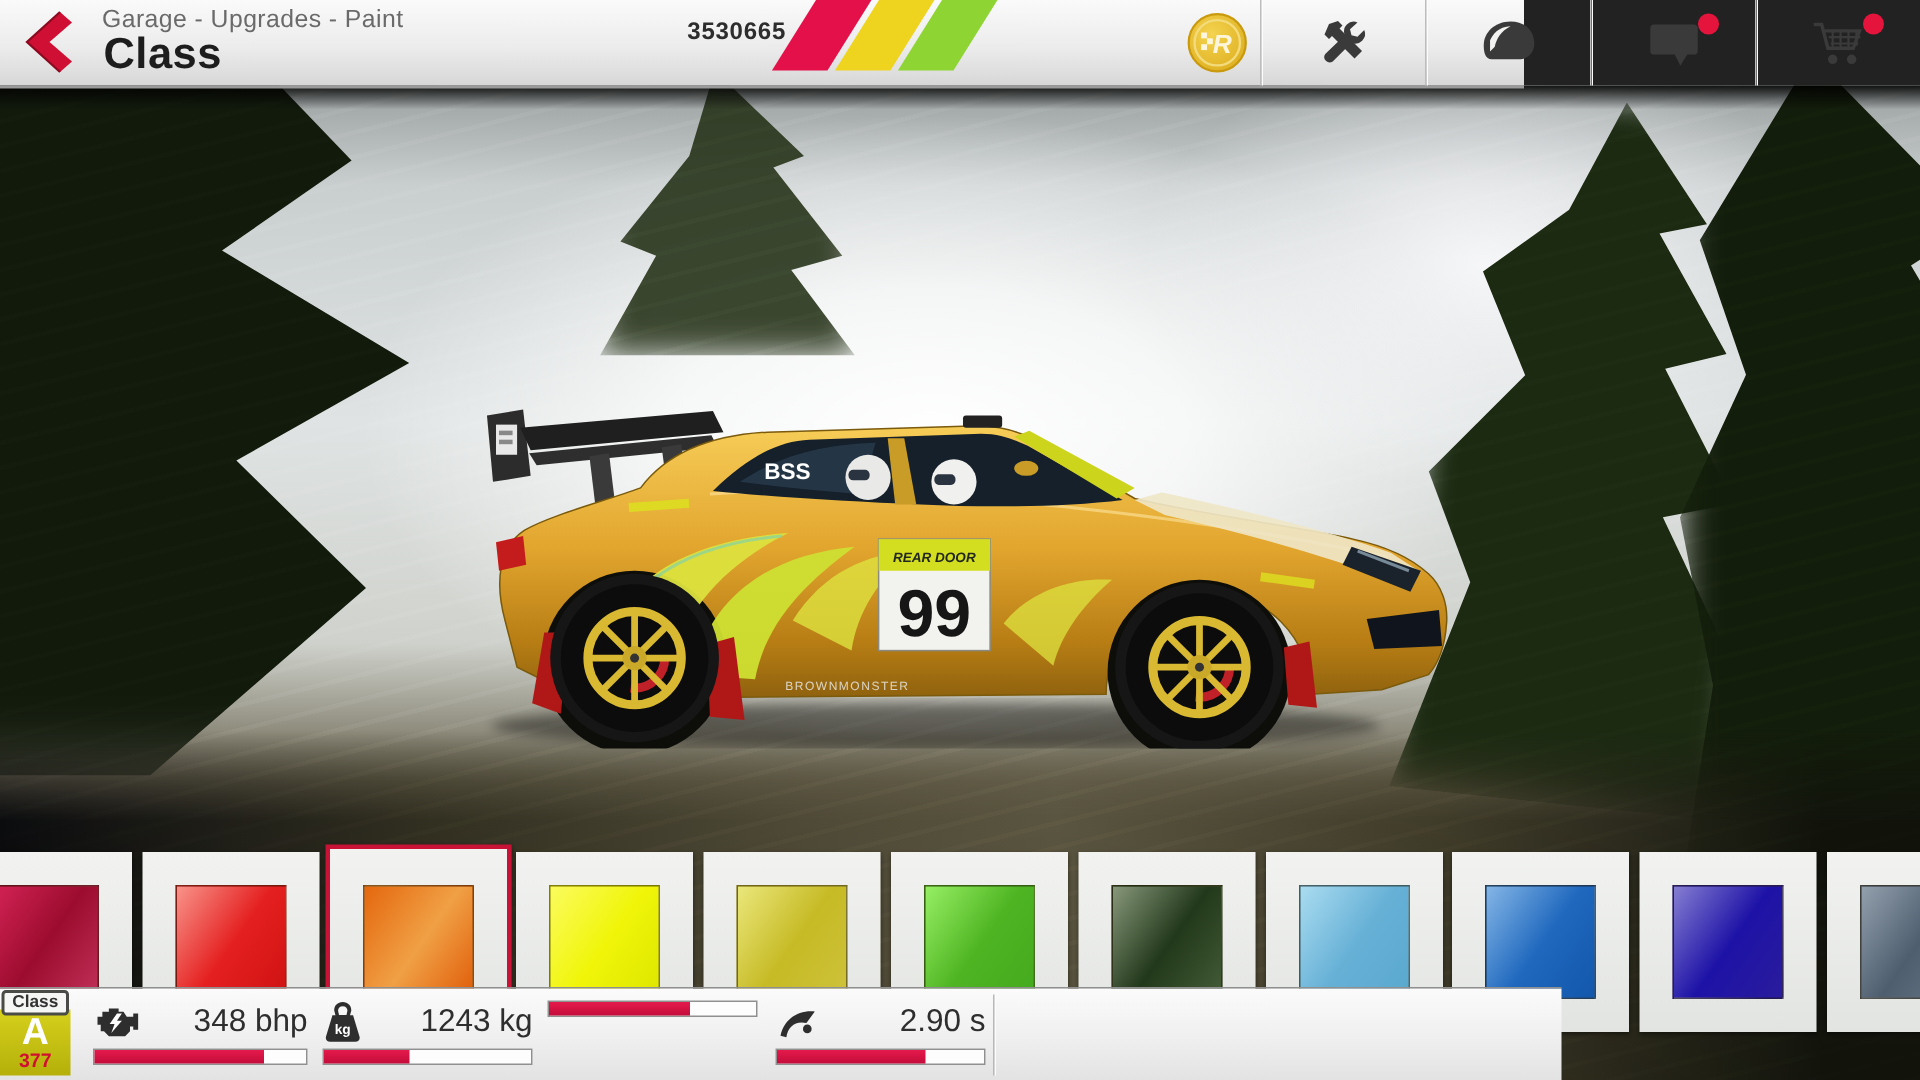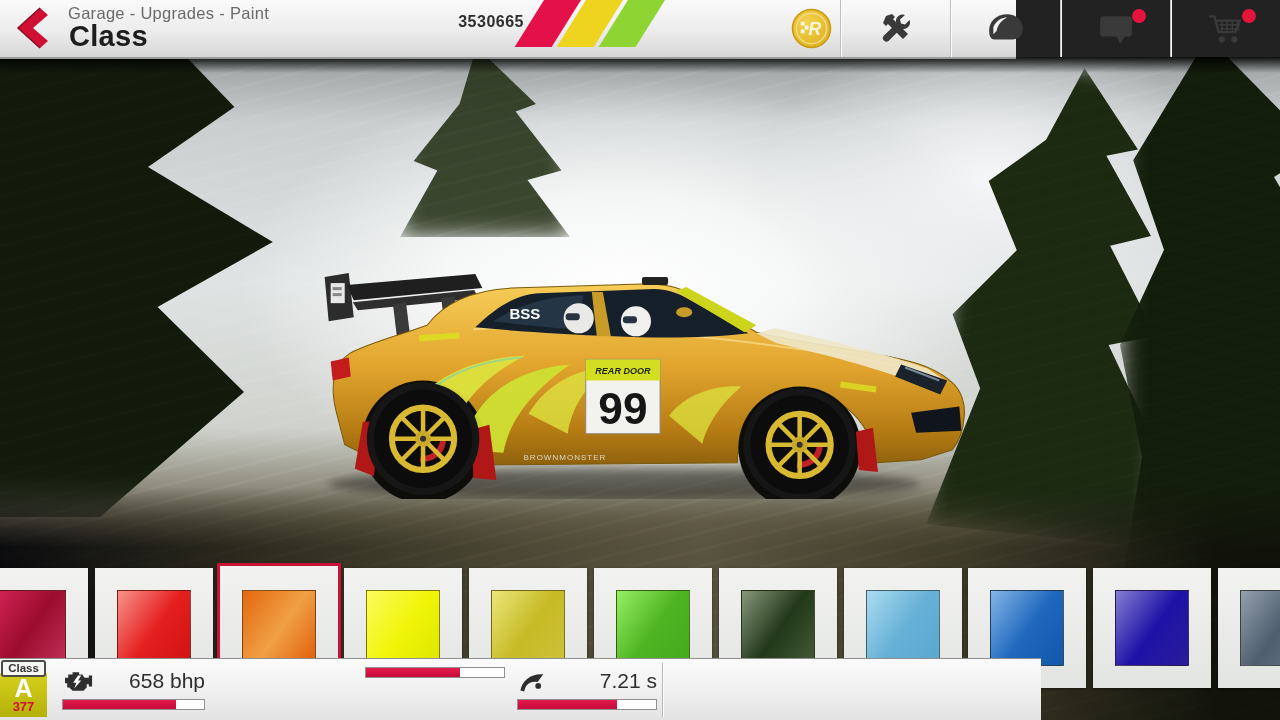--- a/index.html
+++ b/index.html
@@ -333,41 +333,54 @@
       <span class="class-letter">A</span>
       <span class="class-number">377</span>
     </div>
 
     <div class="stat" style="left:62px;width:143px;">
       <div class="stat-row">
         <svg width="32" height="26" viewBox="0 0 28 24">
           <path fill="#2e2e2e" d="M2 9 h3 V6 h4 V4 h6 v2 h3 l2 3 h4 V7 h3 v10 h-3 v-2 h-2 v3 l-3 3 H9 l-3-3 H4 v-4 H2 z"></path>
           <path fill="#fff" d="M14 7 l-4.5 6.5 h3 L10.5 19 l6.5-7.5 h-3 L17 7 z"></path>
         </svg>
-        <span class="stat-val">658 bhp</span>
+        <span class="stat-val">348 bhp</span>
       </div>
       <div class="stat-bar">
         <div class="stat-fill" style="width: 80%;"></div>
       </div>
     </div>
 
+    <div class="stat" style="left:215px;width:140px;">
+      <div class="stat-row">
+        <svg width="27" height="28" viewBox="0 0 24 26">
+          <path fill="#2e2e2e" fill-rule="evenodd" d="M12 1 c-3.2 0-5.3 2.2-5.3 5.2 l.8 3 H5.6 L1.6 22.5 c-.4 1.8 .8 3 2.6 3 h15.6 c1.8 0 3-1.2 2.6-3 L18.4 9.2 h-1.9 l.8-3 C17.3 3.2 15.2 1 12 1 z
+               M12 3.6 c1.8 0 2.9 1.2 2.9 2.8 L14.3 9 H9.7 L9.1 6.4 C9.1 4.8 10.2 3.6 12 3.6 z"></path>
+          <text x="12" y="21" text-anchor="middle" font-size="8.5" font-weight="bold" fill="#fff" font-family="Liberation Sans, sans-serif">kg</text>
+        </svg>
+        <span class="stat-val">1243 kg</span>
+      </div>
+      <div class="stat-bar">
+        <div class="stat-fill" style="width: 41%;"></div>
+      </div>
+    </div>
 
     <div class="stat" style="left:365px;width:140px;">
       <div class="stat-bar">
         <div class="stat-fill" style="width: 68%;"></div>
       </div>
     </div>
 
     <div class="stat" style="left:517px;width:140px;">
       <div class="stat-row">
         <svg width="29" height="25" viewBox="0 0 26 22">
           <path fill="#2e2e2e" d="M3 19 C5 9.5 13 3.5 23.5 4.5 L18.5 11.5 C12 10 7.5 13.5 6.5 20 Z"></path>
           <circle cx="19" cy="15" r="2.6" fill="#2e2e2e"></circle>
         </svg>
-        <span class="stat-val">7.21 s</span>
+        <span class="stat-val">2.90 s</span>
       </div>
       <div class="stat-bar">
         <div class="stat-fill" style="width: 72%;"></div>
       </div>
     </div>
 
     <div class="stats-divider"></div>
   </footer>
 </div>
 

